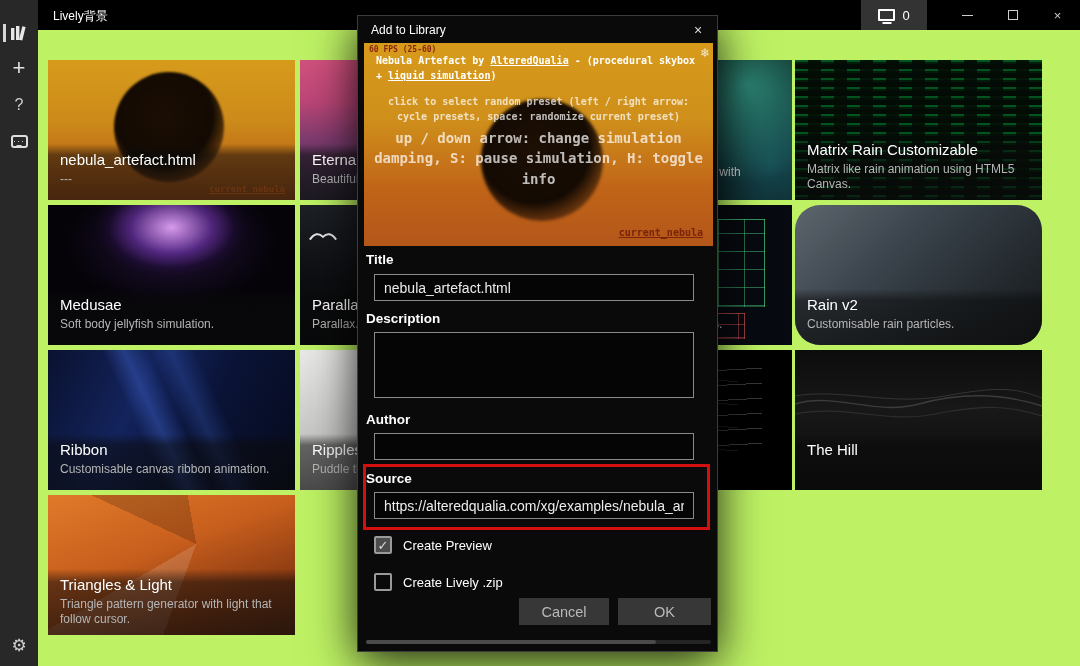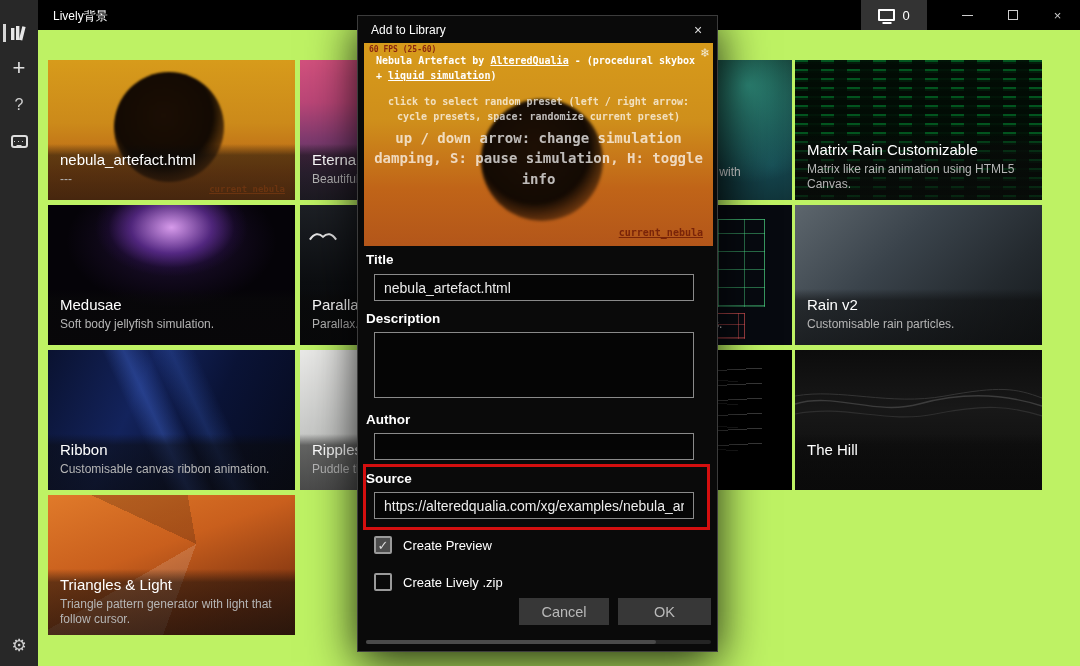--- a/index.html
+++ b/index.html
@@ -69,21 +69,21 @@
   .ptable { position:absolute; left:16px; top:14px; width:204px; height:88px;
     background-image:
       repeating-linear-gradient(90deg, rgba(80,230,140,.45) 0 1px, transparent 1px 26px),
       repeating-linear-gradient(0deg, rgba(80,230,140,.45) 0 1px, transparent 1px 18px);
     border:1px solid rgba(80,230,140,.35); }
   .ptable-red { position:absolute; left:36px; top:108px; width:164px; height:26px;
     background-image:
       repeating-linear-gradient(90deg, rgba(235,90,90,.45) 0 1px, transparent 1px 26px),
       repeating-linear-gradient(0deg, rgba(235,90,90,.45) 0 1px, transparent 1px 13px);
     border:1px solid rgba(235,90,90,.35); }
-  .bg-rain { background:linear-gradient(135deg,#5d666d 0%,#3a434b 38%,#242a2f 72%,#15191c 100%); }
+  .bg-rain { background:linear-gradient(135deg,#5d666d 0%,#3a434b 38%,#242a2f 72%,#15191c 100%);border-radius:25px; }
   .bg-ribbon { background:
       linear-gradient(65deg, transparent 38%, rgba(70,110,220,.38) 45%, transparent 53%, rgba(60,100,200,.28) 60%, transparent 68%),
       linear-gradient(115deg, #0a1230 0%, #13235c 35%, #0a1336 62%, #060a1c 100%); }
   .bg-ripples { background:linear-gradient(180deg,#e9e9e7 0%,#cccdcb 52%,#b4b5b3 100%); }
   .bg-speed { background-color:#000;
     background-image:
       repeating-linear-gradient(177deg, transparent 0 6px, rgba(255,255,255,.22) 6px 7px, transparent 7px 15px),
       repeating-linear-gradient(183deg, transparent 0 11px, rgba(255,255,255,.10) 11px 12px, transparent 12px 23px);
     background-size:88% 70%, 70% 60%; background-repeat:no-repeat; background-position:0 8px, 20px 20px; }
   .bg-hill { background:linear-gradient(180deg,#0c0c0c 0%,#181818 42%,#0a0a0a 100%); }

